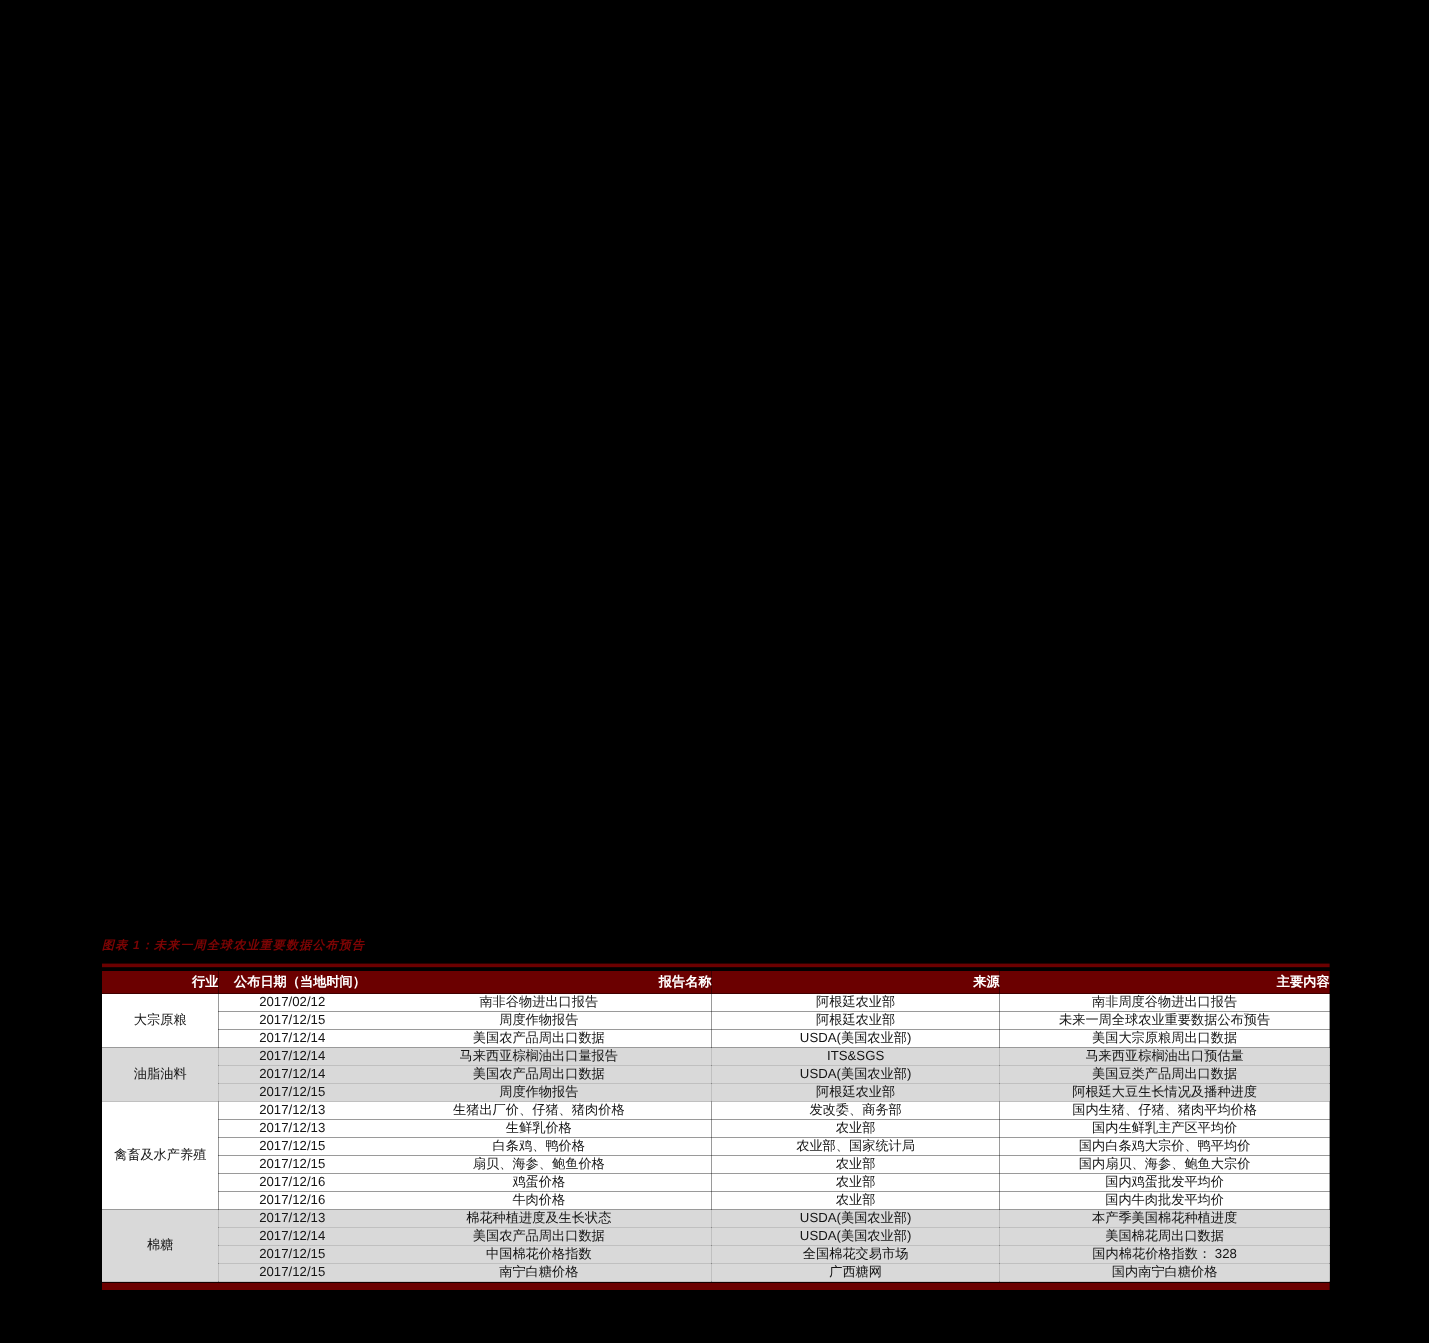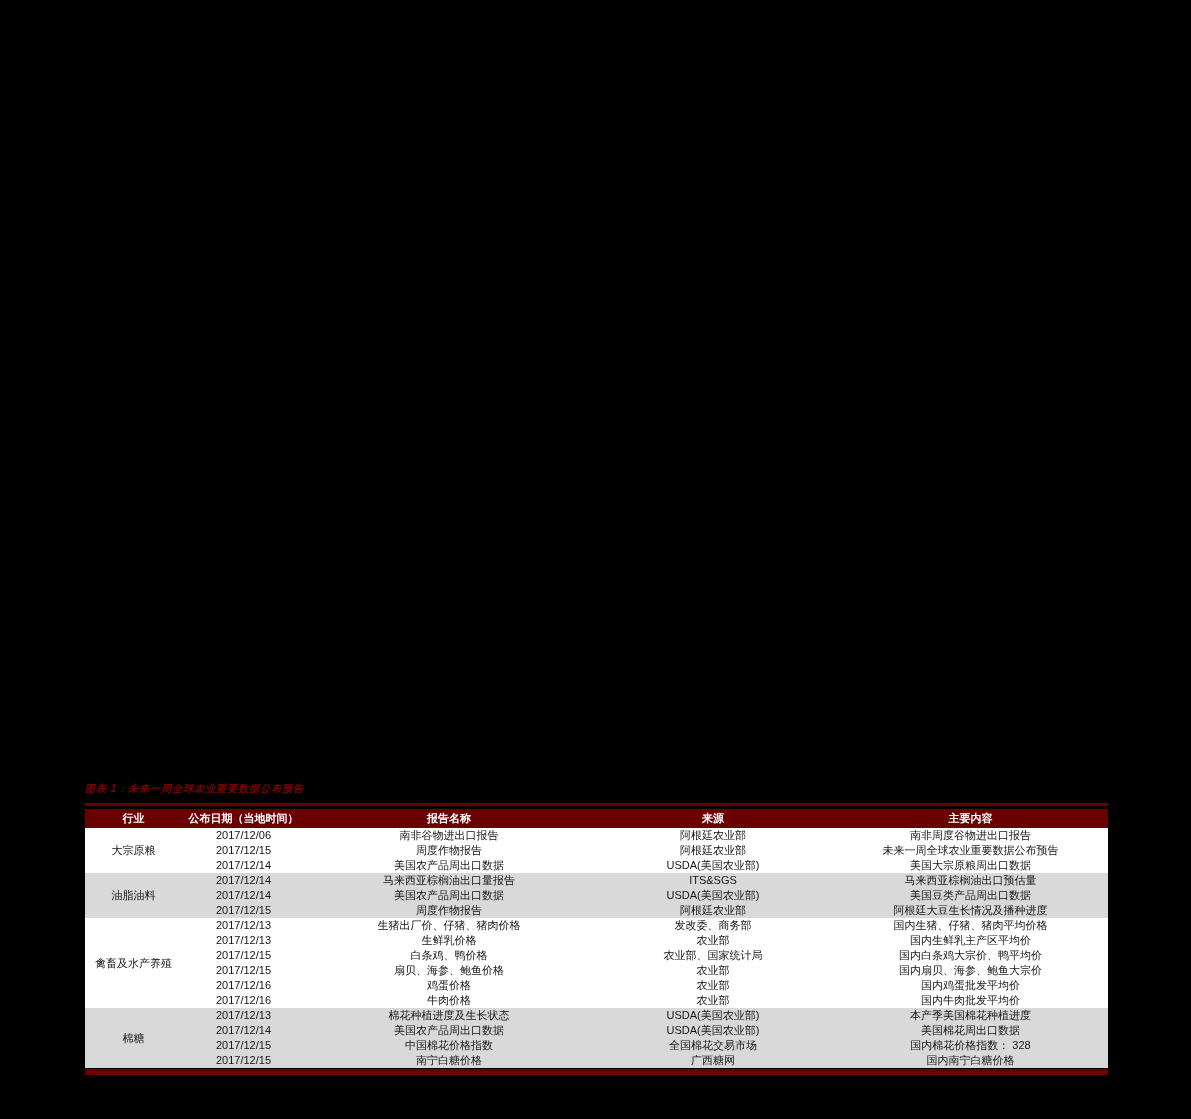--- a/index.html
+++ b/index.html
@@ -48,21 +48,21 @@
   col.c-source{width:240px;}
   col.c-content{width:275px;}
   thead tr{
     background:var(--accent);
     height:19px;
   }
   thead th{
     color:#ffffff;
     font-size:11px;
     font-weight:bold;
-    text-align:center;
+    text-align:right;
     vertical-align:middle;
     white-space:nowrap;
     overflow:hidden;
   }
   tbody{
     background:#ffffff;
   }
   tbody tr{
     height:15px;
   }
@@ -120,21 +120,21 @@
         <th>行业</th>
         <th>公布日期（当地时间）</th>
         <th>报告名称</th>
         <th>来源</th>
         <th>主要内容</th>
       </tr>
     </thead>
     <tbody id="table-body">
         <tr>
           <td rowspan="3" class="cat">大宗原粮</td>
-          <td>2017/12/06</td>
+          <td>2017/02/12</td>
           <td>南非谷物进出口报告</td>
           <td>阿根廷农业部</td>
           <td>南非周度谷物进出口报告</td>
         </tr>
         <tr>
           <td>2017/12/15</td>
           <td>周度作物报告</td>
           <td>阿根廷农业部</td>
           <td>未来一周全球农业重要数据公布预告</td>
         </tr>

